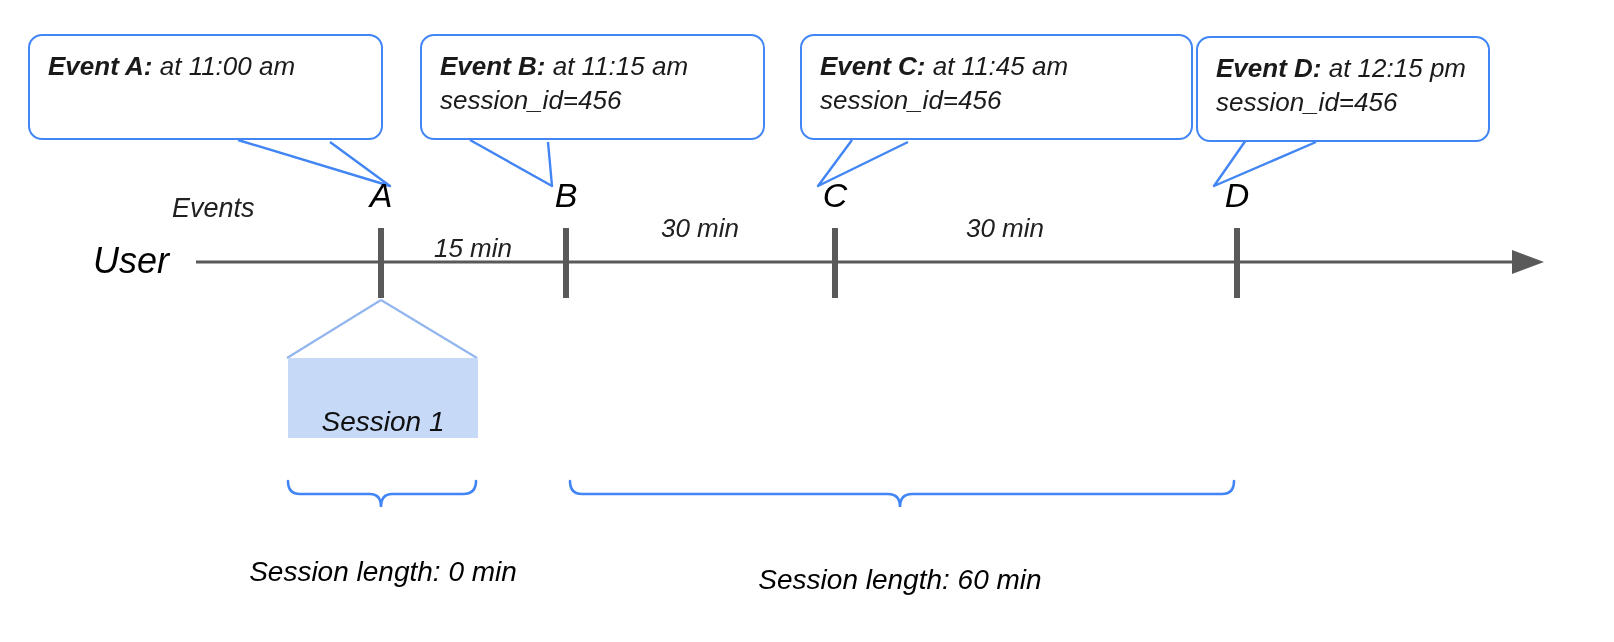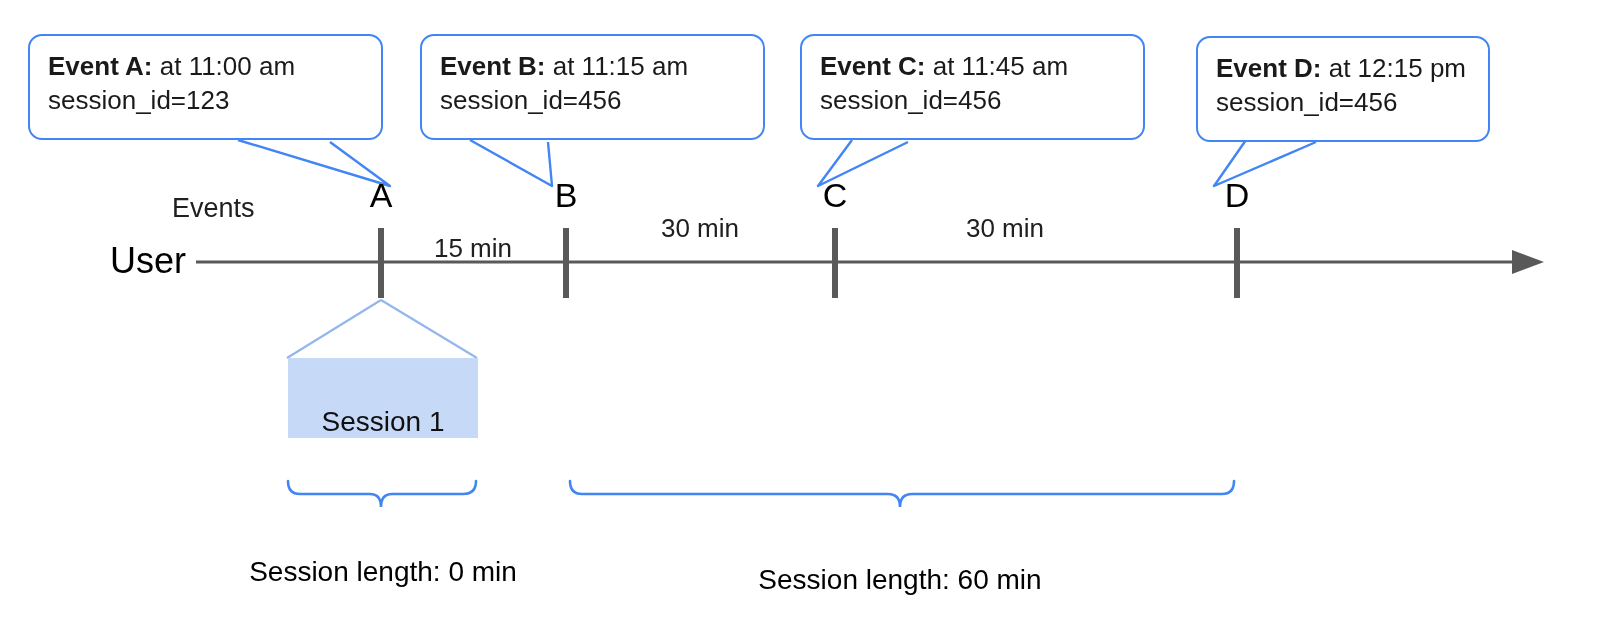--- a/index.html
+++ b/index.html
@@ -10,20 +10,21 @@
   body {
     font-family: "Liberation Sans", sans-serif;
     color: #000000;
   }
   #canvas {
     position: relative;
     width: 1614px;
     height: 642px;
     background: #ffffff;
     overflow: hidden;
+    font-style: italic;
   }
   .svg-layer {
     position: absolute;
     left: 0;
     top: 0;
     width: 1614px;
     height: 642px;
   }
   .callout {
     position: absolute;
@@ -93,29 +94,28 @@
     z-index: 4;
   }
 </style>
 </head>
 <body>
 
 <div id="canvas">
 
   <div class="callout" style="left:28px; top:34px; width:355px; height:106px;">
     <span class="lbl">Event A:</span><span> at 11:00 am</span>
-    <span class="row2">session_id=123</span>
   </div>
 
   <div class="callout" style="left:420px; top:34px; width:345px; height:106px;">
     <span class="lbl">Event B:</span><span> at 11:15 am</span>
     <span class="row2">session_id=456</span>
   </div>
 
-  <div class="callout" style="left:800px; top:34px; width:345px; height:106px;">
+  <div class="callout" style="left:800px; top:34px; width:393px; height:106px;">
     <span class="lbl">Event C:</span><span> at 11:45 am</span>
     <span class="row2">session_id=456</span>
   </div>
 
   <div class="callout" style="left:1196px; top:36px; width:294px; height:106px;">
     <span class="lbl">Event D:</span><span> at 12:15 pm</span>
     <span class="row2">session_id=456</span>
   </div>
 
   <svg class="svg-layer" viewBox="0 0 1614 642">
@@ -138,21 +138,21 @@
 
     <path d="M 381 300 L 287 358 M 381 300 L 477 358" fill="none" stroke="#94b6ef" stroke-width="2.2"></path>
 
     <path d="M 288 481 Q 288 494 300 494 L 370 494 Q 381 494 381 507 Q 381 494 392 494 L 463 494 Q 476 494 476 481" fill="none" stroke="#4285f4" stroke-width="2.6" stroke-linecap="round"></path>
 
     <path d="M 570 481 Q 570 494 582 494 L 888 494 Q 900 494 900 507 Q 900 494 912 494 L 1222 494 Q 1234 494 1234 481" fill="none" stroke="#4285f4" stroke-width="2.6" stroke-linecap="round"></path>
   </svg>
 
   <div class="axis-label" style="left:172px; top:193px;text-align:right;">Events</div>
 
-  <div class="user-label" style="left:110px; top:240px;">User</div>
+  <div class="user-label" style="left:93px; top:240px;">User</div>
 
   <div class="event-letter" style="left:351px; top:176px; width:60px;">A</div>
   <div class="event-letter" style="left:536px; top:176px; width:60px;">B</div>
   <div class="event-letter" style="left:805px; top:176px; width:60px;">C</div>
   <div class="event-letter" style="left:1207px; top:176px; width:60px;">D</div>
 
   <div class="gap-label" style="left:413px; top:213px; width:120px;margin-top:20px;">15 min</div>
   <div class="gap-label" style="left:640px; top:213px; width:120px;">30 min</div>
   <div class="gap-label" style="left:945px; top:213px; width:120px;">30 min</div>
 

